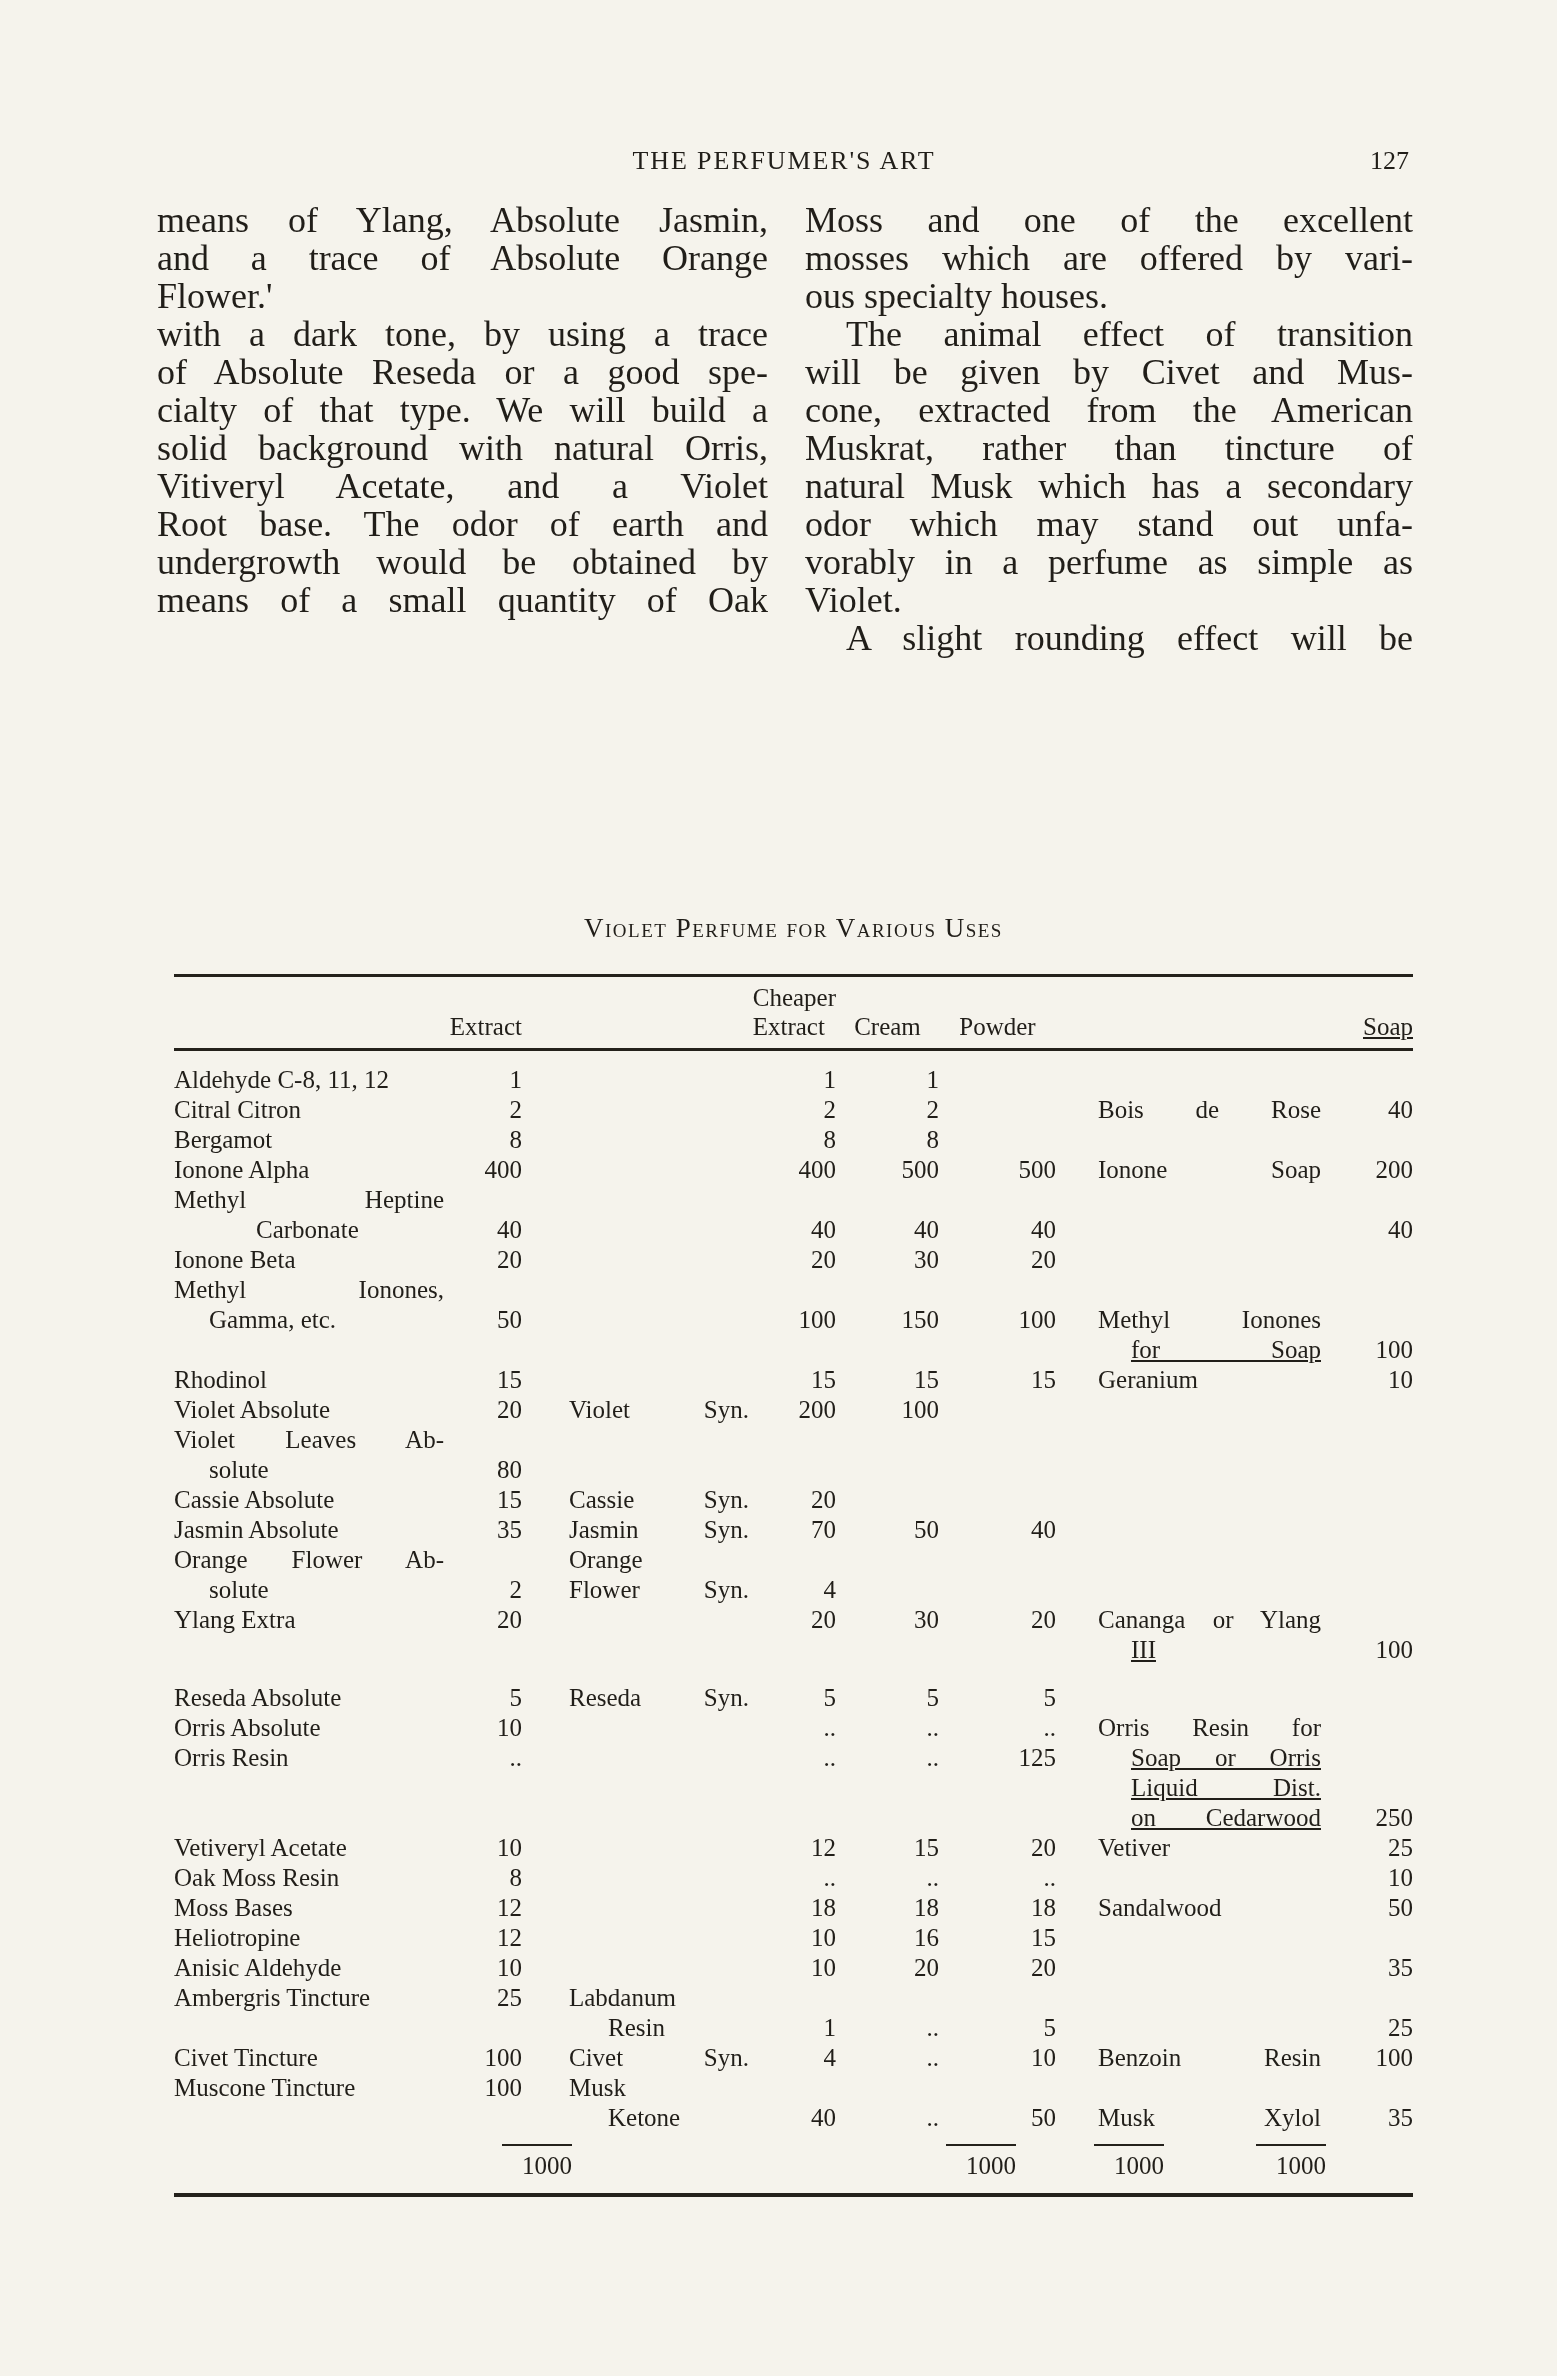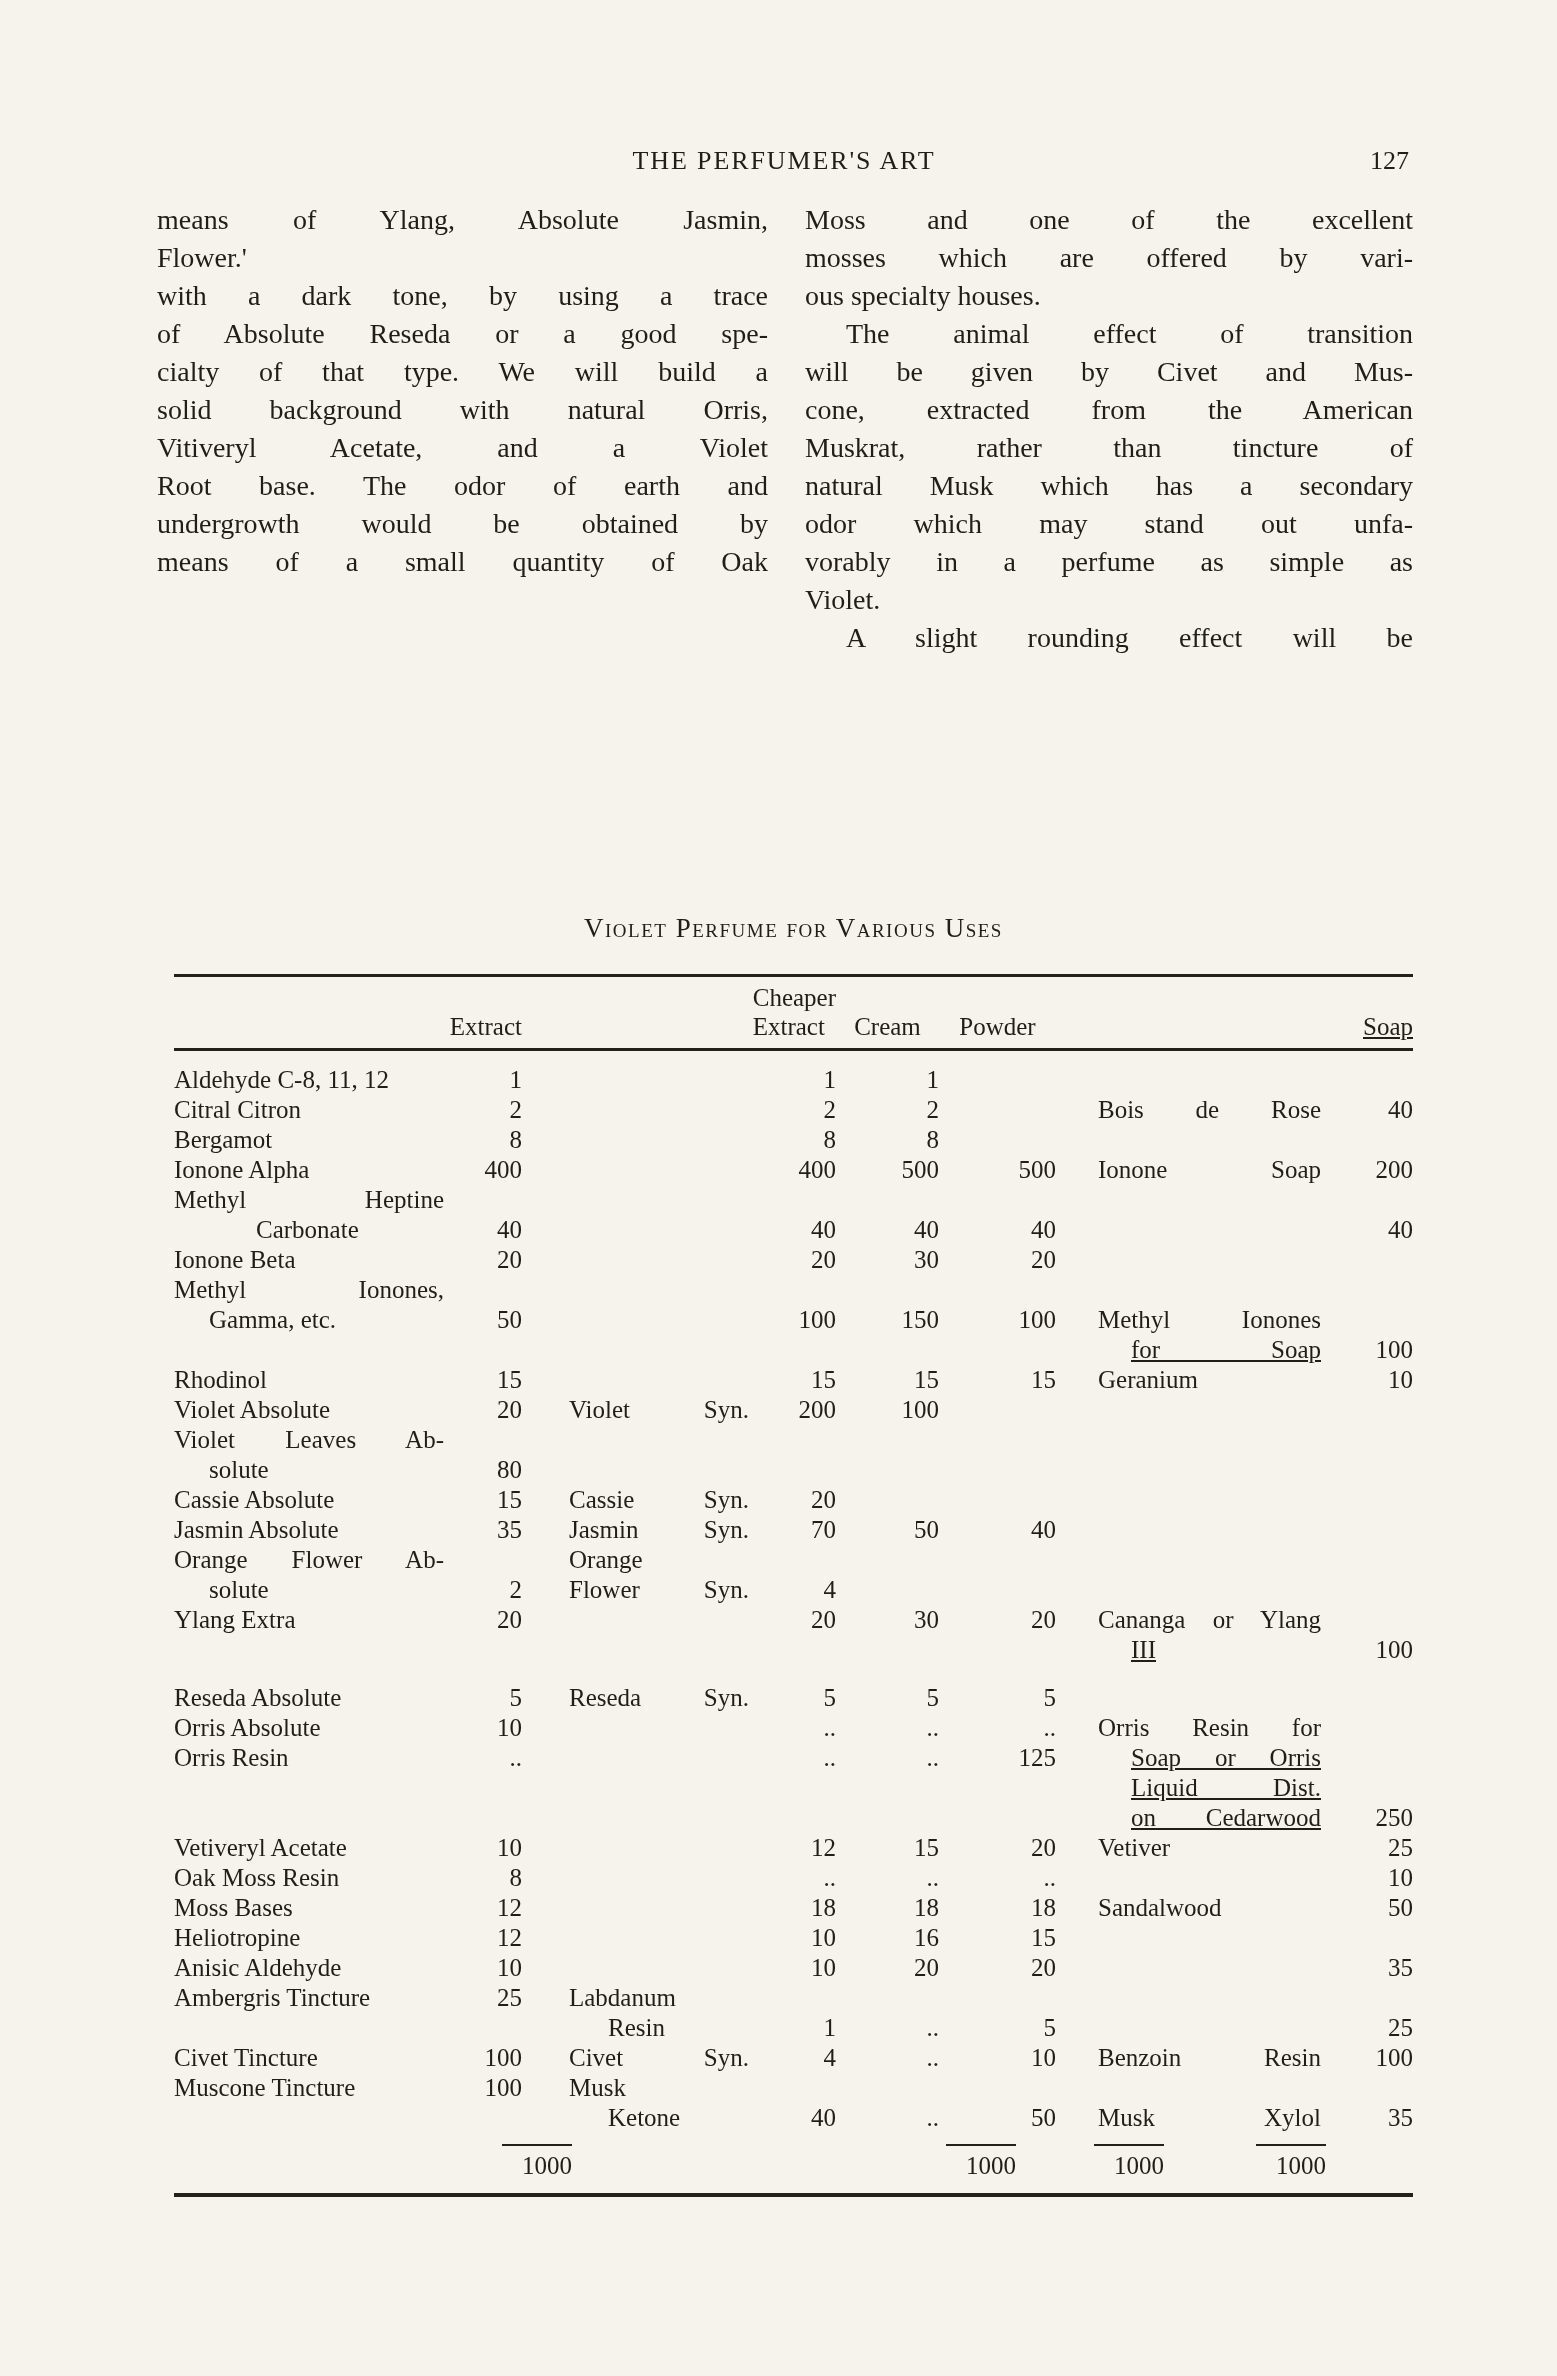--- a/index.html
+++ b/index.html
@@ -13,21 +13,21 @@
   }
   
   .running-head{
     position:absolute;top:146px;left:157px;width:1254px;
     text-align:center;font-size:26px;letter-spacing:1.9px;
   }
   .page-number{
     position:absolute;top:146px;right:148px;font-size:26px;
   }
   
-  .textcol{position:absolute;top:201px;font-size:28px;line-height:38px;}
+  .textcol{position:absolute;top:201px;font-size:36px;line-height:38px;}
   .textcol.left{left:157px;width:611px;}
   .textcol.right{left:805px;width:608px;}
   .tline{white-space:normal;}
   .jl{text-align:justify;text-align-last:justify;}
   .ind{text-indent:41px;}
   
   .tblock{position:absolute;left:174px;top:914px;width:1239px;}
   .tbl-title{
     text-align:center;font-variant:small-caps;font-size:27px;
     letter-spacing:1.5px;line-height:29px;margin-bottom:31px;
@@ -74,20 +74,21 @@
 </head>
 <body>
 
 <div class="page">
 
   <div class="running-head">THE PERFUMER'S ART</div>
   <div class="page-number">127</div>
 
   <div class="textcol left" id="col-left">
       <div class="tline jl">means of Ylang, Absolute Jasmin,</div>
+      <div class="tline jl">and a trace of Absolute Orange</div>
       <div class="tline">Flower.'</div>
       <div class="tline jl">with a dark tone, by using a trace</div>
       <div class="tline jl">of Absolute Reseda or a good spe-</div>
       <div class="tline jl">cialty of that type. We will build a</div>
       <div class="tline jl">solid background with natural Orris,</div>
       <div class="tline jl">Vitiveryl Acetate, and a Violet</div>
       <div class="tline jl">Root base. The odor of earth and</div>
       <div class="tline jl">undergrowth would be obtained by</div>
       <div class="tline jl">means of a small quantity of Oak</div>
     </div>

